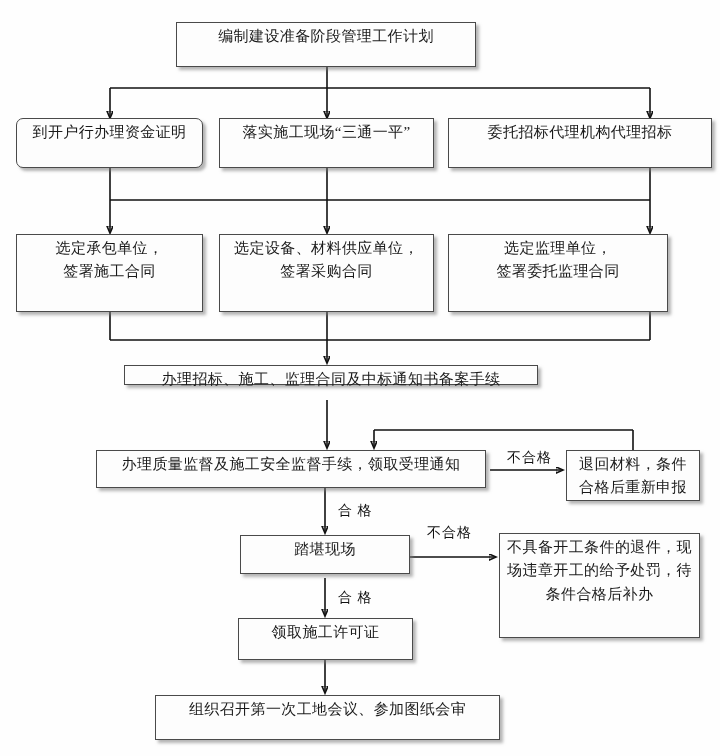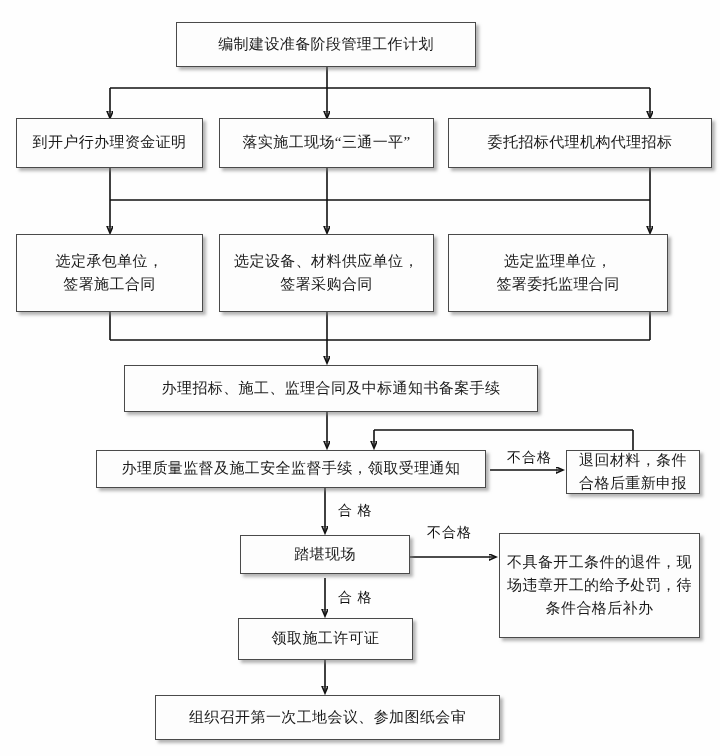--- a/index.html
+++ b/index.html
@@ -17,21 +17,21 @@
   }
   .node{
     position:absolute;
     box-sizing:border-box;
     background:#fdfdfd;
     border:1px solid #4a4a4a;
     box-shadow:3px 3px 3px rgba(120,120,120,0.55);
     display:flex;
     flex-direction:column;
     align-items:center;
-    justify-content:center;
+    justify-content:flex-start;
     text-align:center;
     color:#1a1a1a;
     font-size:15px;
     line-height:1.55;
     letter-spacing:0.4px;
     padding:2px 6px;
   }
   .node .ln{display:block;white-space:nowrap;}
   .edge-label{
     position:absolute;
@@ -98,21 +98,21 @@
 
     <path d="M325,578 L325,616" marker-end="url(#ah)"></path>
 
     <path d="M325,660 L325,693" marker-end="url(#ah)"></path>
   </svg>
 
   <div class="node" style="left:176px;top:22px;width:300px;height:45px;">
     <span class="ln">编制建设准备阶段管理工作计划</span>
   </div>
 
-  <div class="node" style="left:16px;top:118px;width:187px;height:50px;">
+  <div class="node" style="left:16px;top:118px;width:187px;height:50px;border-radius:7px;">
     <span class="ln">到开户行办理资金证明</span>
   </div>
 
   <div class="node" style="left:219px;top:118px;width:215px;height:50px;">
     <span class="ln">落实施工现场“三通一平”</span>
   </div>
 
   <div class="node" style="left:448px;top:118px;width:264px;height:50px;">
     <span class="ln">委托招标代理机构代理招标</span>
   </div>
@@ -125,29 +125,29 @@
   <div class="node" style="left:219px;top:234px;width:215px;height:78px;padding-left:6px;">
     <span class="ln">选定设备、材料供应单位，</span>
     <span class="ln">签署采购合同</span>
   </div>
 
   <div class="node" style="left:448px;top:234px;width:220px;height:78px;">
     <span class="ln">选定监理单位，</span>
     <span class="ln">签署委托监理合同</span>
   </div>
 
-  <div class="node" style="left:124px;top:365px;width:414px;height:47px;">
+  <div class="node" style="left:124px;top:365px;width:414px;height:20px;">
     <span class="ln">办理招标、施工、监理合同及中标通知书备案手续</span>
   </div>
 
   <div class="node" style="left:96px;top:450px;width:390px;height:38px;">
     <span class="ln">办理质量监督及施工安全监督手续，领取受理通知</span>
   </div>
 
-  <div class="node" style="left:566px;top:450px;width:134px;height:44px;">
+  <div class="node" style="left:566px;top:450px;width:134px;height:51px;">
     <span class="ln">退回材料，条件</span>
     <span class="ln">合格后重新申报</span>
   </div>
 
   <div class="node" style="left:240px;top:535px;width:170px;height:39px;">
     <span class="ln">踏堪现场</span>
   </div>
 
   <div class="node" style="left:499px;top:533px;width:201px;height:105px;">
     <span class="ln">不具备开工条件的退件，现</span>

